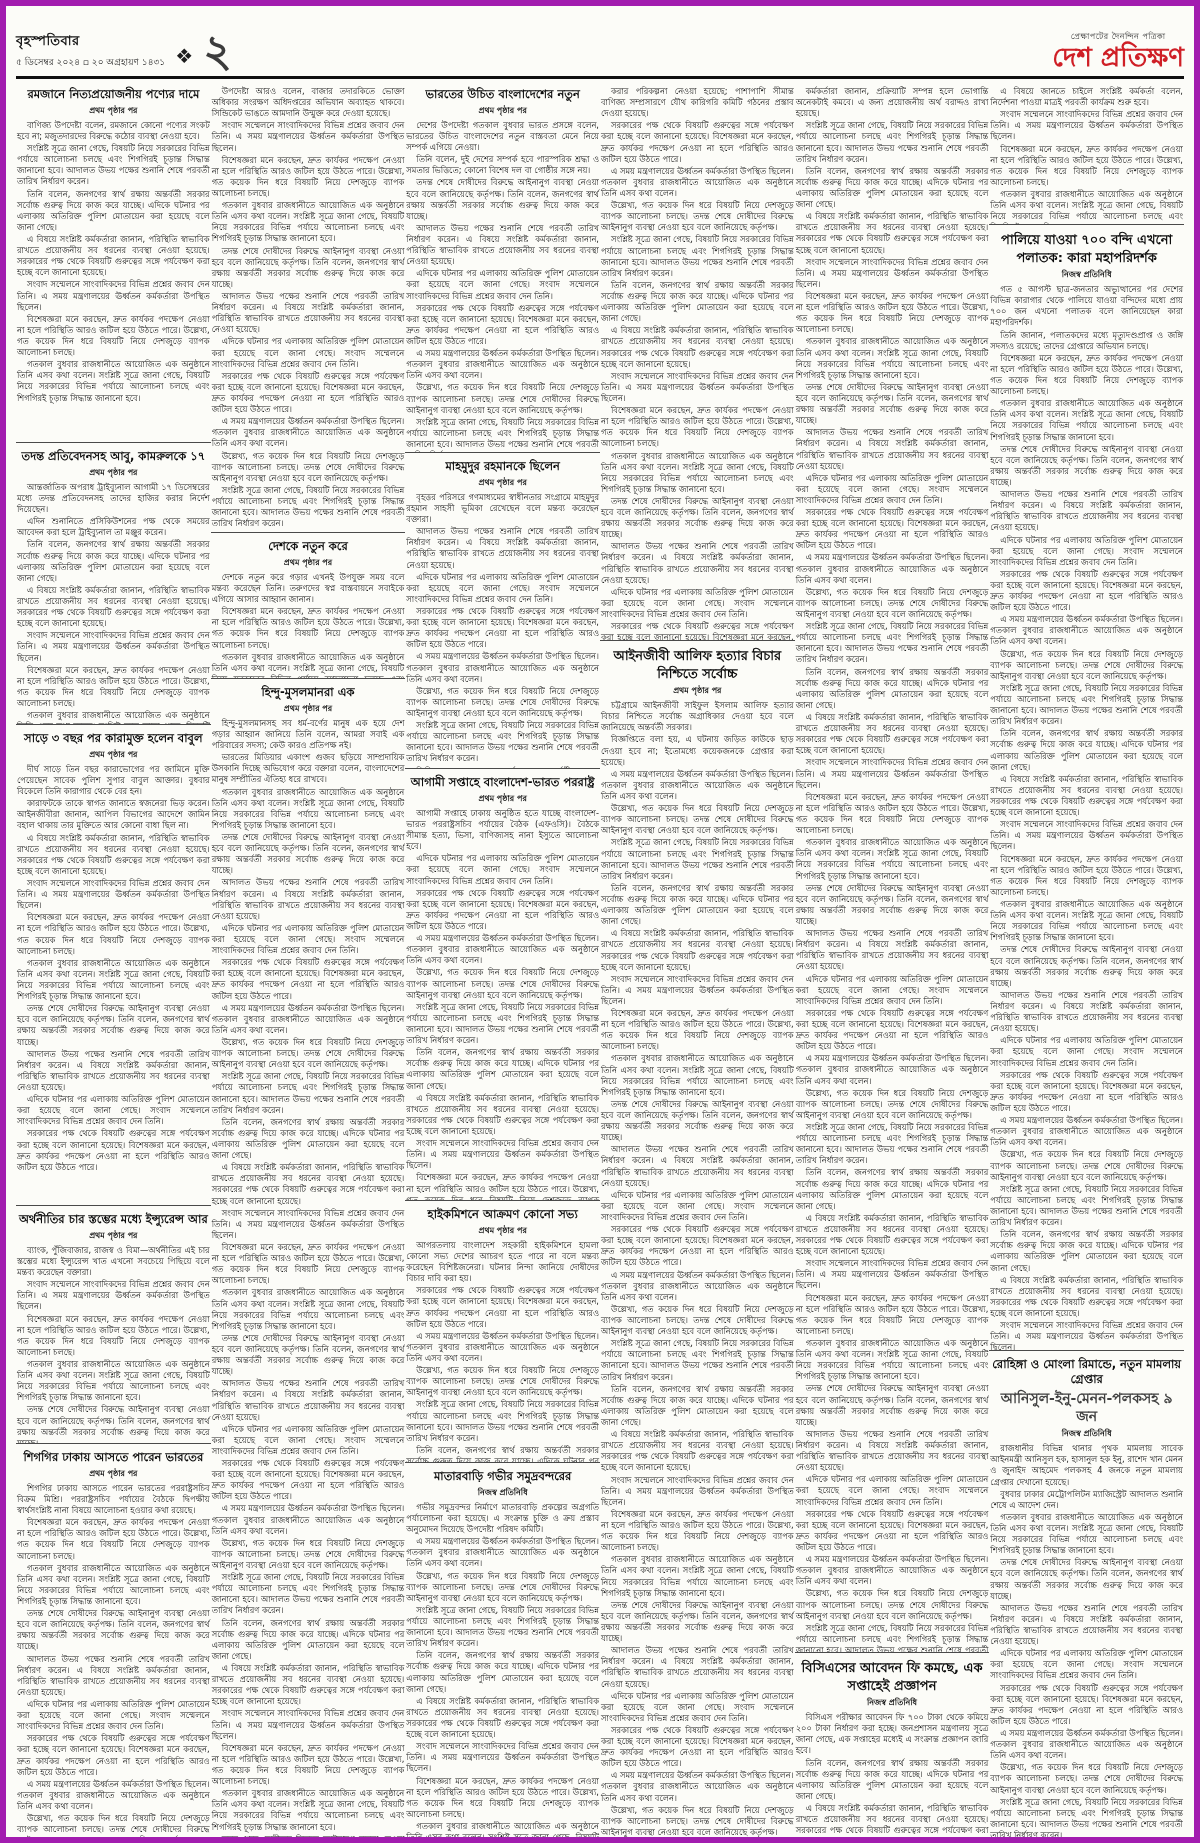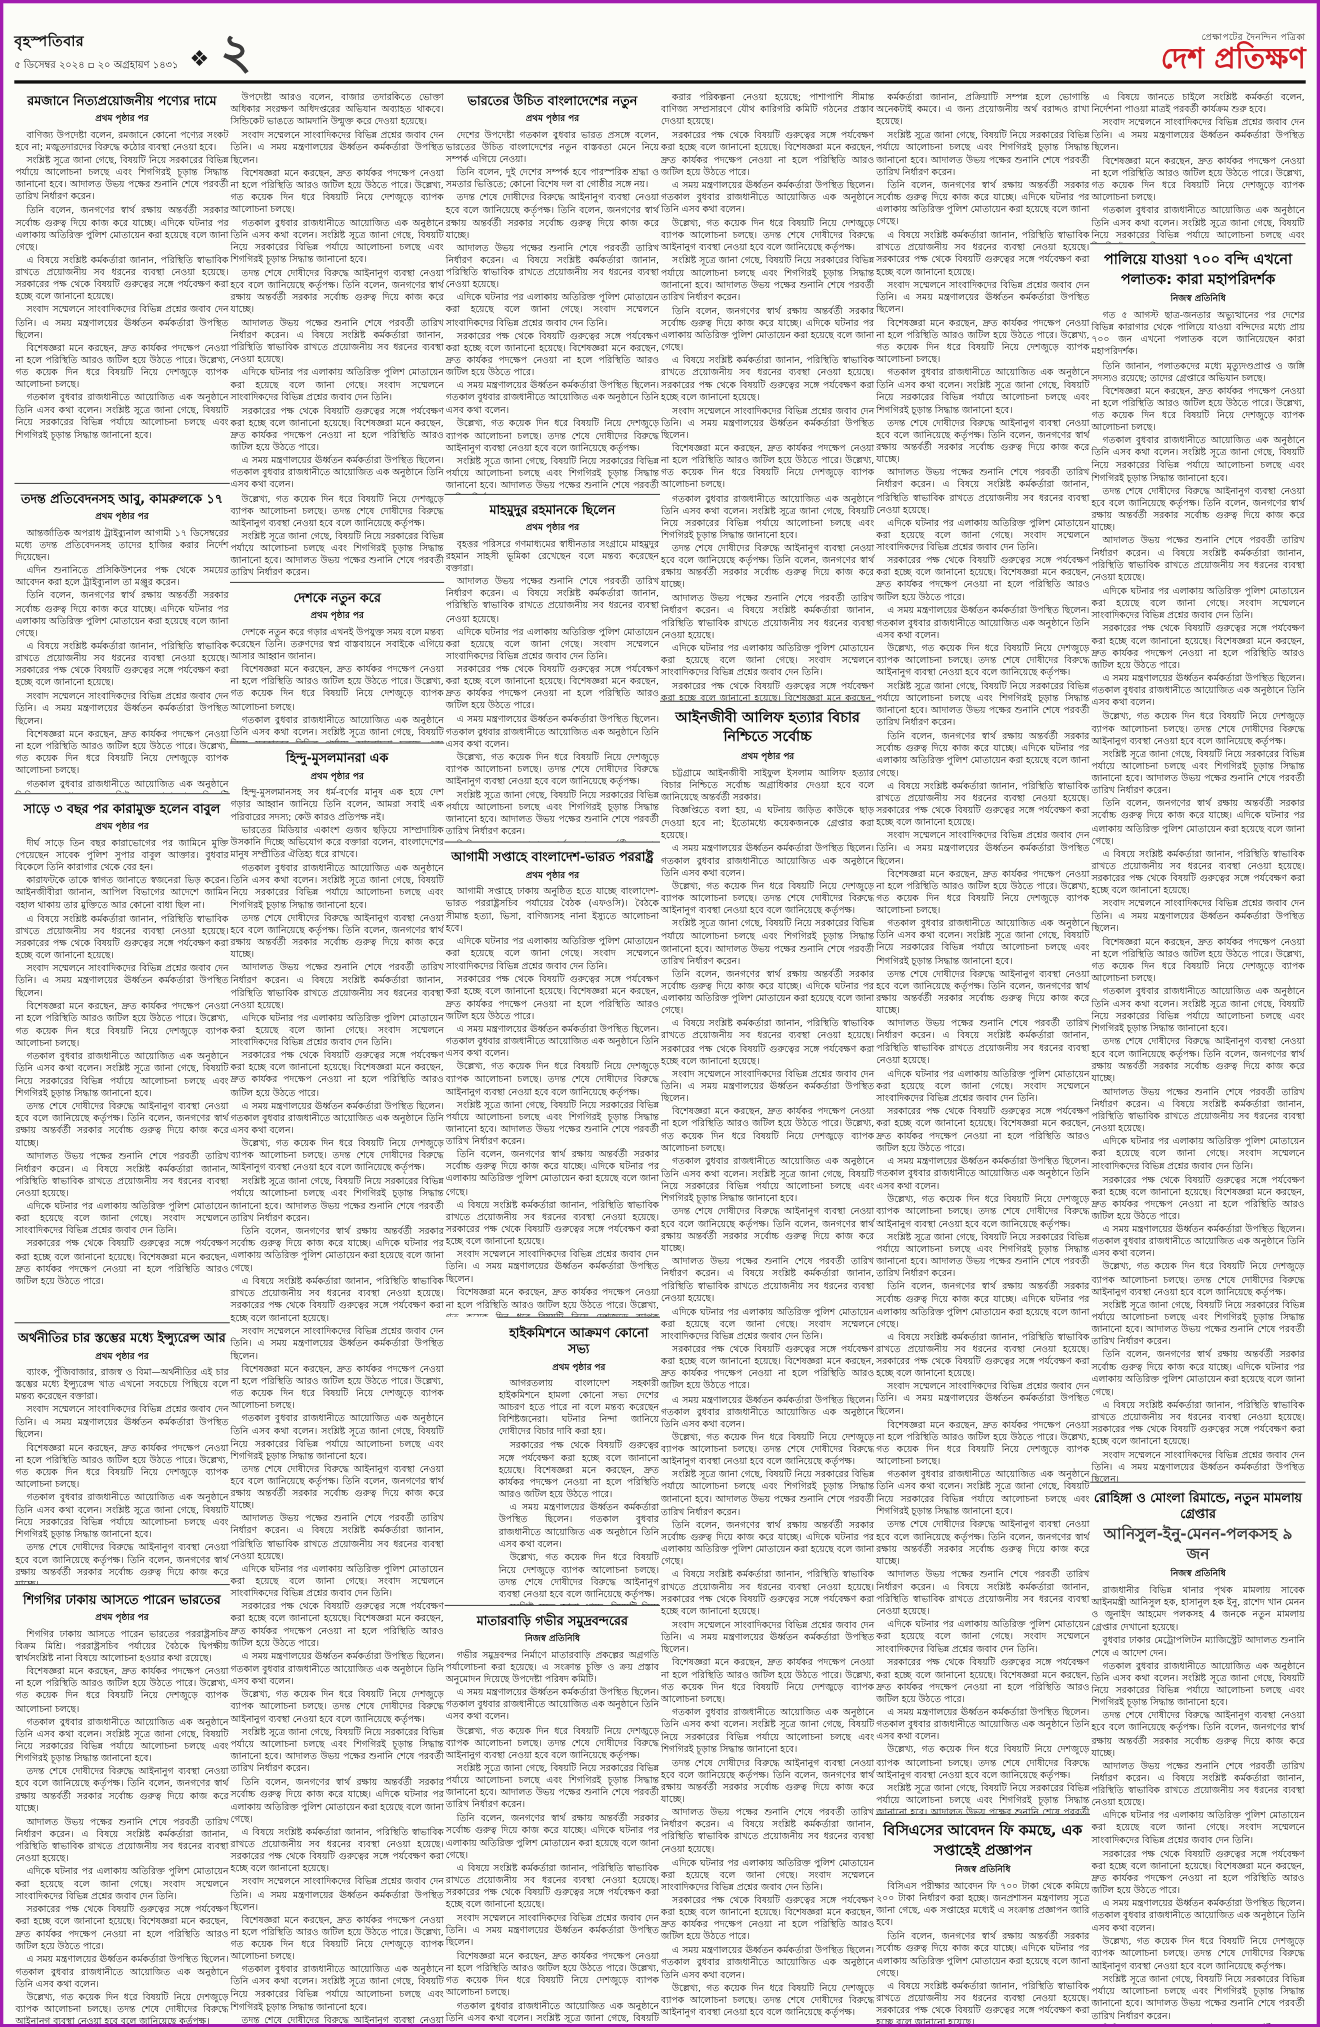--- a/index.html
+++ b/index.html
@@ -2,32 +2,32 @@
 <html lang="bn"><head>
 <meta charset="utf-8">
 <style>
   * { margin:0; padding:0; box-sizing:border-box; }
   html,body { background:#cfcfcf; }
   .page {
     width:1200px; height:1843px; margin:0 auto; overflow:hidden;
     background:#fcfcf8; color:#141414;
     font-family:"DejaVu Sans", sans-serif;
     padding:6px 10px 0 10px;
-    border:3px solid #a21caf;
+    border:6px solid #a21caf;
   }
   
   .masthead { display:flex; align-items:flex-end; justify-content:space-between; height:60px; }
   .mh-left { display:flex; align-items:flex-end; gap:10px; }
   .day-date { display:flex; flex-direction:column; gap:3px; padding-bottom:2px; }
   .day   { font-weight:bold; font-size:13px; letter-spacing:.5px; }
   .date  { font-size:9px; color:#222; white-space:nowrap; }
   .ornament { font-size:20px; color:#1d1d1d; padding-bottom:4px; }
   .pagenum  { font-size:44px; font-weight:bold; color:#3c3c3c; line-height:.95; }
   .section-title { font-size:28px; font-weight:bold; color:#0e0e0e; flex:1; text-align:left; padding:0 0 2px 70px; letter-spacing:.5px; }
-  .mh-right { display:flex; flex-direction:column; align-items:flex-end; padding-bottom:2px; }
+  .mh-right { display:flex; flex-direction:column; align-items:center; padding-bottom:2px; }
   .tagline { font-size:8px; color:#333; margin-bottom:1px; letter-spacing:.5px; }
   .paper-name { font-size:26px; font-weight:bold; color:#cf1f26; line-height:1; }
   .head-rule { height:3px; background:#101010; margin-top:4px; }
   
   .columns { display:grid; grid-template-columns:repeat(6,1fr); height:1760px; margin-top:5px; overflow:hidden; }
   .column { overflow:hidden; }
   .article { overflow:hidden; padding:2px 1px 3px 1px; }
   .article + .article { border-top:1px solid #4a4a4a; padding-top:5px; }
   .headline { font-size:11.5px; font-weight:bold; text-align:center; line-height:1.3; margin:1px 0 2px; color:#0c0c0c; }
   .headline.big { font-size:13px; line-height:1.35; }
@@ -225,21 +225,21 @@
             <p>সরকারের পক্ষ থেকে বিষয়টি গুরুত্বের সঙ্গে পর্যবেক্ষণ করা হচ্ছে বলে জানানো হয়েছে। বিশেষজ্ঞরা মনে করছেন, দ্রুত কার্যকর পদক্ষেপ নেওয়া না হলে পরিস্থিতি আরও জটিল হয়ে উঠতে পারে।</p>
             <p>এ সময় মন্ত্রণালয়ের ঊর্ধ্বতন কর্মকর্তারা উপস্থিত ছিলেন। গতকাল বুধবার রাজধানীতে আয়োজিত এক অনুষ্ঠানে তিনি এসব কথা বলেন।</p>
             <p>উল্লেখ্য, গত কয়েক দিন ধরে বিষয়টি নিয়ে দেশজুড়ে ব্যাপক আলোচনা চলছে। তদন্ত শেষে দোষীদের বিরুদ্ধে আইনানুগ ব্যবস্থা নেওয়া হবে বলে জানিয়েছে কর্তৃপক্ষ।</p>
             <p>সংশ্লিষ্ট সূত্রে জানা গেছে, বিষয়টি নিয়ে সরকারের বিভিন্ন পর্যায়ে আলোচনা চলছে এবং শিগগিরই চূড়ান্ত সিদ্ধান্ত জানানো হবে। আদালত উভয় পক্ষের শুনানি শেষে পরবর্তী তারিখ নির্ধারণ করেন।</p>
             <p>তিনি বলেন, জনগণের স্বার্থ রক্ষায় অন্তর্বর্তী সরকার সর্বোচ্চ গুরুত্ব দিয়ে কাজ করে যাচ্ছে। এদিকে ঘটনার পর এলাকায় অতিরিক্ত পুলিশ মোতায়েন করা হয়েছে বলে জানা গেছে।</p>
             <p>এ বিষয়ে সংশ্লিষ্ট কর্মকর্তারা জানান, পরিস্থিতি স্বাভাবিক রাখতে প্রয়োজনীয় সব ধরনের ব্যবস্থা নেওয়া হয়েছে। সরকারের পক্ষ থেকে বিষয়টি গুরুত্বের সঙ্গে পর্যবেক্ষণ করা হচ্ছে বলে জানানো হয়েছে।</p>
             <p>সংবাদ সম্মেলনে সাংবাদিকদের বিভিন্ন প্রশ্নের জবাব দেন তিনি। এ সময় মন্ত্রণালয়ের ঊর্ধ্বতন কর্মকর্তারা উপস্থিত ছিলেন।</p>
             <p>বিশেষজ্ঞরা মনে করছেন, দ্রুত কার্যকর পদক্ষেপ নেওয়া না হলে পরিস্থিতি আরও জটিল হয়ে উঠতে পারে। উল্লেখ্য, গত কয়েক দিন ধরে বিষয়টি নিয়ে দেশজুড়ে ব্যাপক আলোচনা চলছে।</p>
           </div>
         </div>
-        <div class="article" style="height: 262px; margin-left: 48px;">
+        <div class="article" style="height: 262px;">
           <div class="headline">হাইকমিশনে আক্রমণ কোনো সভ্য</div>
           <div class="byline">প্রথম পৃষ্ঠার পর</div>
           <div class="body">
             <p>আগরতলায় বাংলাদেশ সহকারী হাইকমিশনে হামলা কোনো সভ্য দেশের আচরণ হতে পারে না বলে মন্তব্য করেছেন বিশিষ্টজনেরা। ঘটনার নিন্দা জানিয়ে দোষীদের বিচার দাবি করা হয়।</p>
             <p>সরকারের পক্ষ থেকে বিষয়টি গুরুত্বের সঙ্গে পর্যবেক্ষণ করা হচ্ছে বলে জানানো হয়েছে। বিশেষজ্ঞরা মনে করছেন, দ্রুত কার্যকর পদক্ষেপ নেওয়া না হলে পরিস্থিতি আরও জটিল হয়ে উঠতে পারে।</p>
             <p>এ সময় মন্ত্রণালয়ের ঊর্ধ্বতন কর্মকর্তারা উপস্থিত ছিলেন। গতকাল বুধবার রাজধানীতে আয়োজিত এক অনুষ্ঠানে তিনি এসব কথা বলেন।</p>
             <p>উল্লেখ্য, গত কয়েক দিন ধরে বিষয়টি নিয়ে দেশজুড়ে ব্যাপক আলোচনা চলছে। তদন্ত শেষে দোষীদের বিরুদ্ধে আইনানুগ ব্যবস্থা নেওয়া হবে বলে জানিয়েছে কর্তৃপক্ষ।</p>
             <p>সংশ্লিষ্ট সূত্রে জানা গেছে, বিষয়টি নিয়ে সরকারের বিভিন্ন পর্যায়ে আলোচনা চলছে এবং শিগগিরই চূড়ান্ত সিদ্ধান্ত জানানো হবে। আদালত উভয় পক্ষের শুনানি শেষে পরবর্তী তারিখ নির্ধারণ করেন।</p>
             <p>তিনি বলেন, জনগণের স্বার্থ রক্ষায় অন্তর্বর্তী সরকার সর্বোচ্চ গুরুত্ব দিয়ে কাজ করে যাচ্ছে। এদিকে ঘটনার পর এলাকায় অতিরিক্ত পুলিশ মোতায়েন করা হয়েছে বলে জানা গেছে।</p>
           </div>

